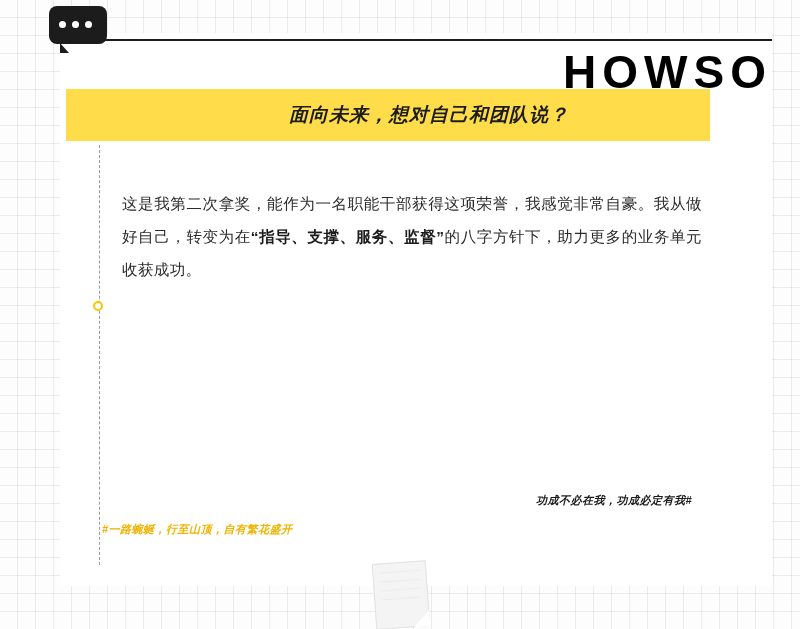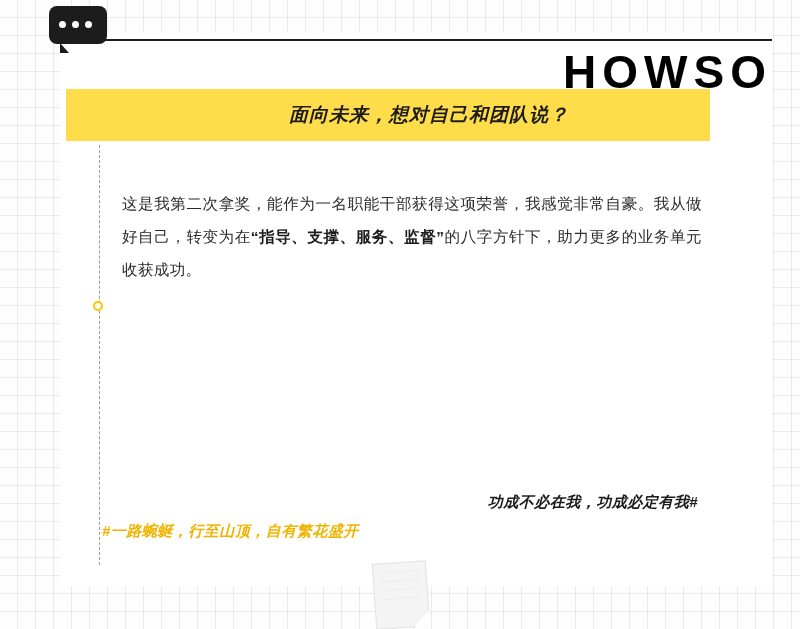--- a/index.html
+++ b/index.html
@@ -158,33 +158,33 @@
     color: #2b2b2b;
     margin: 16px 0 18px 0;
     letter-spacing: 0.4px;
     text-align: justify;
   }
   .para b { font-weight: bold; color: #1c1c1c; }
 
   
   .slogan-right {
     position: absolute;
-    right: 74px;
+    right: 80px;
     top: 460px;
-    font-size: 15px;
+    font-size: 11px;
     font-weight: bold;
     font-style: italic;
     color: #1c1c1c;
     letter-spacing: 0.5px;
   }
   .slogan-left {
     position: absolute;
     left: 42px;
     top: 489px;
-    font-size: 15px;
+    font-size: 11px;
     font-weight: bold;
     font-style: italic;
     color: #f0b400;
     letter-spacing: 0.5px;
   }
 
   
   .fold {
     position: absolute;
     left: 374px;

